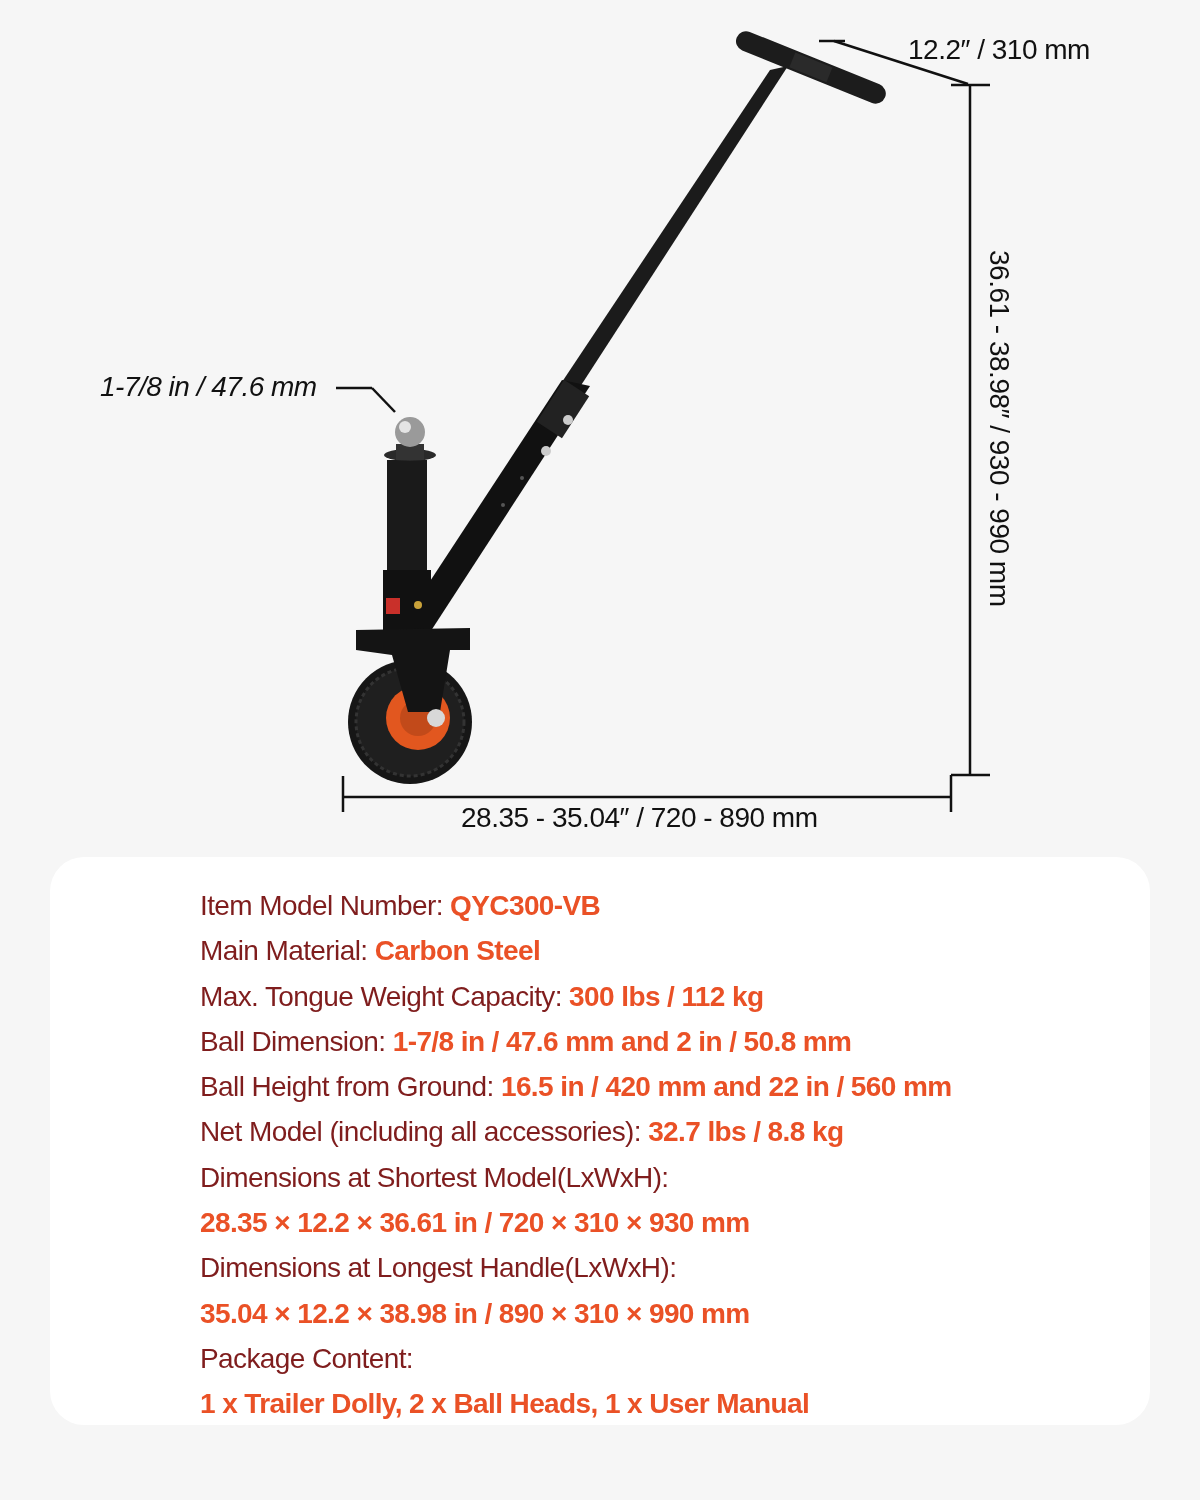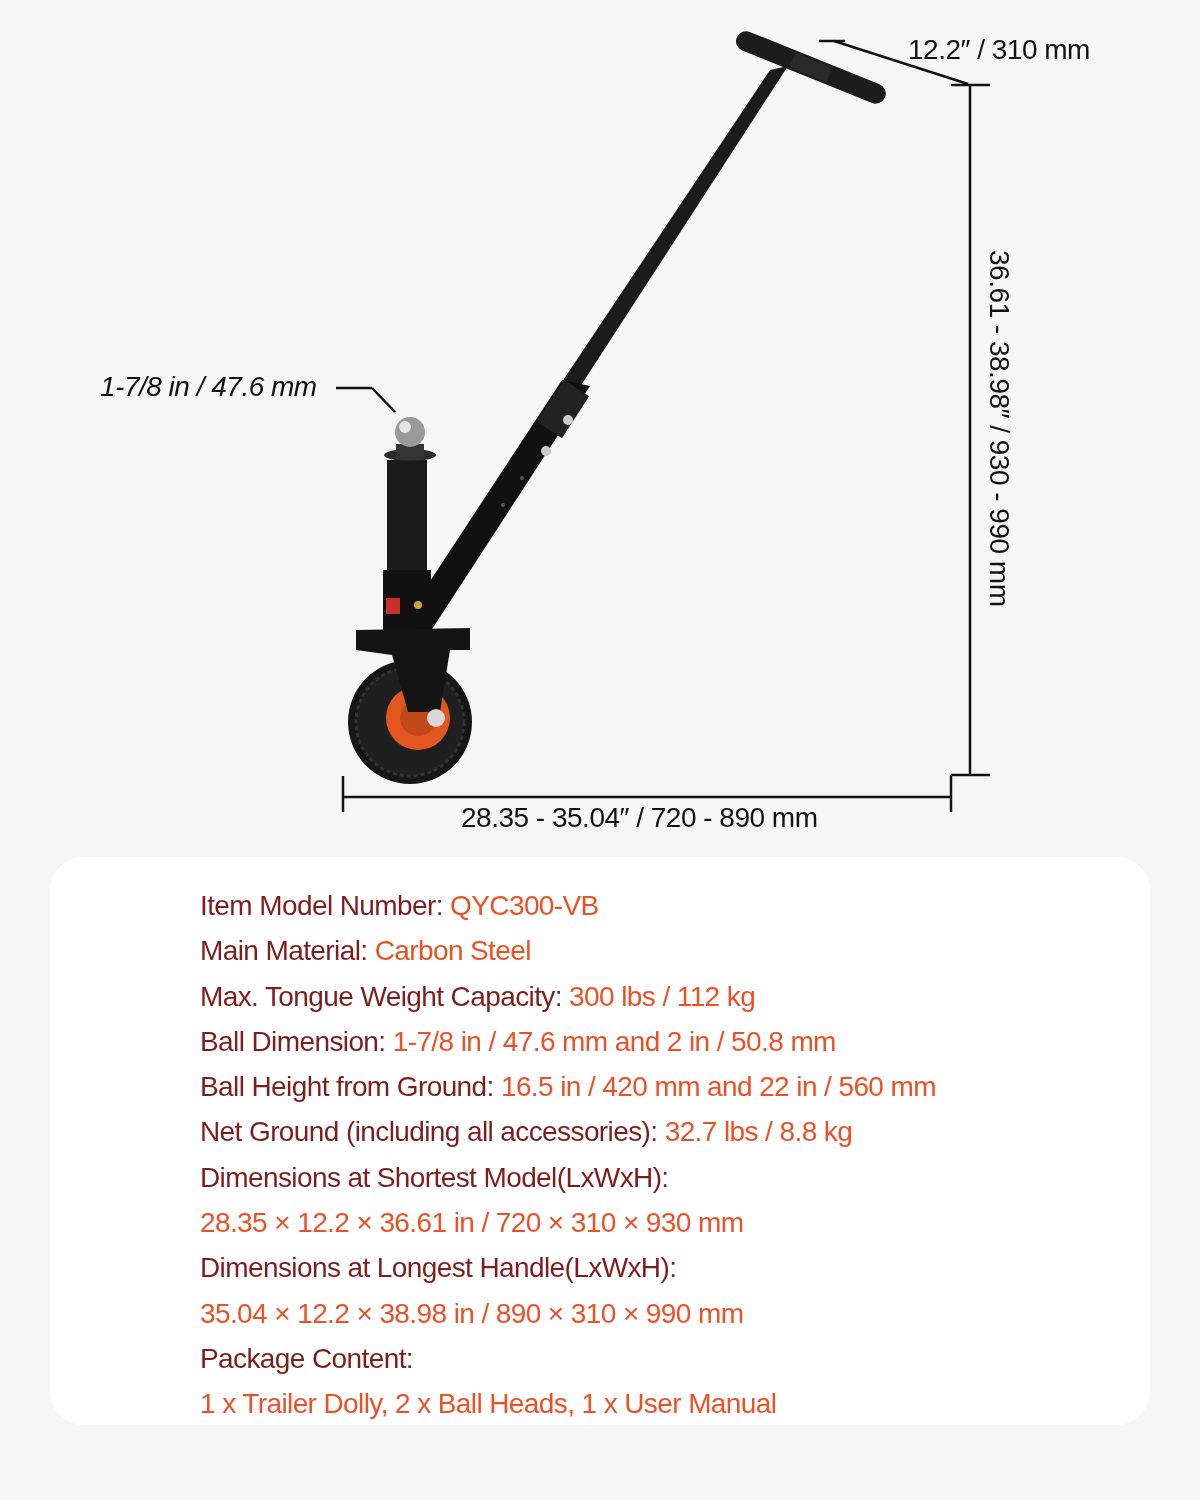--- a/index.html
+++ b/index.html
@@ -26,21 +26,21 @@
   }
   .spec-card {
     position: absolute; left: 50px; top: 857px; width: 1100px; height: 568px;
     background: #ffffff; border-radius: 34px;
   }
   .spec-list { position: absolute; left: 150px; top: 26px; }
   .spec-line {
     font-size: 28px; line-height: 45.3px; white-space: nowrap; letter-spacing: -0.6px;
   }
   .spec-label { color: #7f1d1d; }
-  .spec-value { color: #ea5126; font-weight: normal; }
+  .spec-value { color: #ea5126; font-weight: bold; }
 </style>
 </head>
 <body>
 
 <div class="diagram">
   <svg width="1200" height="850" viewBox="0 0 1200 850">
 
     <g stroke="#111" stroke-width="2.5" fill="none">
       <line x1="819" y1="41" x2="845" y2="41"></line>
       <line x1="834" y1="41" x2="968" y2="84"></line>
@@ -99,21 +99,21 @@
   <div class="dim-label dim-bottom">28.35 - 35.04″ / 720 - 890 mm</div>
 </div>
 
 <div class="spec-card">
   <div class="spec-list">
     <div class="spec-line"><span class="spec-label">Item Model Number: </span><span class="spec-value">QYC300-VB</span></div>
     <div class="spec-line"><span class="spec-label">Main Material: </span><span class="spec-value">Carbon Steel</span></div>
     <div class="spec-line"><span class="spec-label">Max. Tongue Weight Capacity: </span><span class="spec-value">300 lbs / 112 kg</span></div>
     <div class="spec-line"><span class="spec-label">Ball Dimension: </span><span class="spec-value">1-7/8 in / 47.6 mm and 2 in / 50.8 mm</span></div>
     <div class="spec-line"><span class="spec-label">Ball Height from Ground: </span><span class="spec-value">16.5 in / 420 mm and 22 in / 560 mm</span></div>
-    <div class="spec-line"><span class="spec-label">Net Ground (including all accessories): </span><span class="spec-value">32.7 lbs / 8.8 kg</span></div>
+    <div class="spec-line"><span class="spec-label">Net Model (including all accessories): </span><span class="spec-value">32.7 lbs / 8.8 kg</span></div>
     <div class="spec-line"><span class="spec-label">Dimensions at Shortest Model(LxWxH):</span></div>
     <div class="spec-line"><span class="spec-value">28.35 × 12.2 × 36.61 in / 720 × 310 × 930 mm</span></div>
     <div class="spec-line"><span class="spec-label">Dimensions at Longest Handle(LxWxH):</span></div>
     <div class="spec-line"><span class="spec-value">35.04 × 12.2 × 38.98 in / 890 × 310 × 990 mm</span></div>
     <div class="spec-line"><span class="spec-label">Package Content:</span></div>
     <div class="spec-line"><span class="spec-value">1 x Trailer Dolly, 2 x Ball Heads, 1 x User Manual</span></div>
   </div>
 </div>
 
 </body></html>

